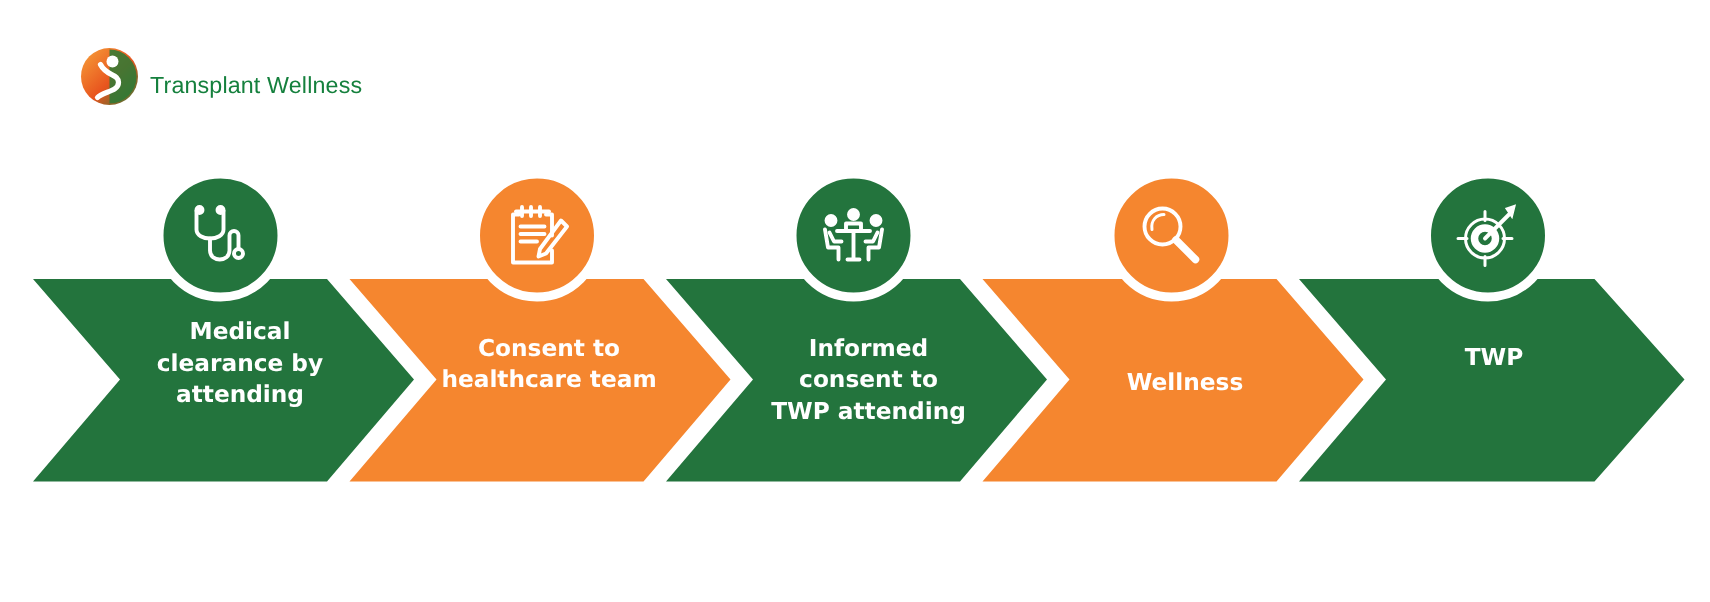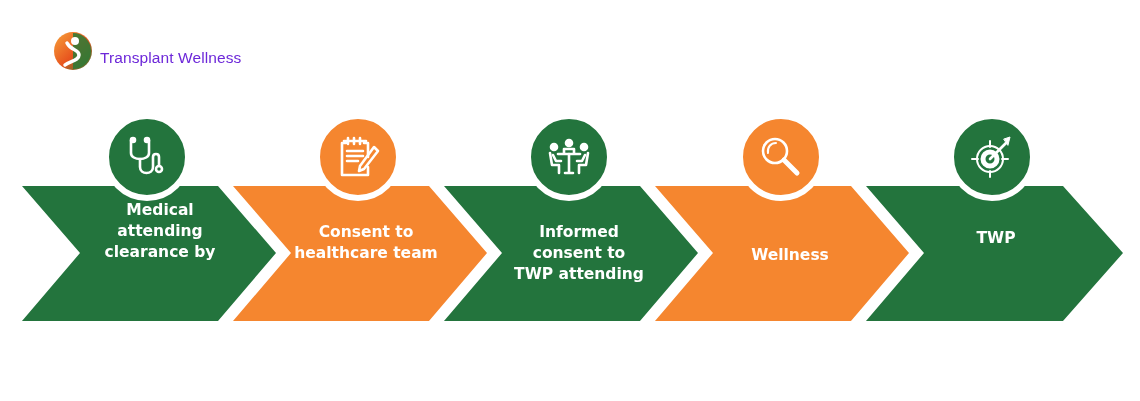--- a/index.html
+++ b/index.html
@@ -1,19 +1,19 @@
 <!DOCTYPE html>
 <html><head>
 <meta charset="utf-8">
 <style>
   html, body { margin:0; padding:0; background:#ffffff; }
   body { width:1140px; height:401px; position:relative; overflow:hidden; font-family:"DejaVu Sans", sans-serif; }
   .logo { position:absolute; left:53px; top:31px; display:flex; align-items:center; }
   .logo-mark { width:40px; height:40px; }
-  .logo-text { margin-left:7px; font-family:"Liberation Sans", sans-serif; font-size:15.5px; color:#6d28d9; letter-spacing:0.1px; margin-top:14px; }
+  .logo-text { margin-left:7px; font-family:"Liberation Sans", sans-serif; font-size:15.5px; color:#15803d; letter-spacing:0.1px; margin-top:14px; }
   .flow { position:absolute; left:0; top:0; width:1140px; height:401px; }
   .step-label { position:absolute; color:#ffffff; font-weight:bold; font-size:15.5px; line-height:21px; text-align:center; font-family:"DejaVu Sans", sans-serif; }
   .icon-circle { position:absolute; width:76px; height:76px; border-radius:50%; border:6px solid #ffffff; display:flex; align-items:center; justify-content:center; }
   .icon-circle svg { width:48px; height:48px; }
 </style>
 </head>
 <body>
 
 <div class="logo">
   <svg class="logo-mark" viewBox="0 0 40 40">
@@ -83,24 +83,24 @@
 <div class="icon-circle" style="left:948px; top:113px; background:#23743d;">
   <svg viewBox="0 0 48 48" fill="none" stroke="#ffffff" stroke-linecap="round">
     <circle cx="22" cy="26" r="13" stroke-width="2"></circle>
     <circle cx="22" cy="26" r="7" stroke-width="5"></circle>
     <path d="M22 8 L22 14 M22 38 L22 44 M4 26 L10 26 M34 26 L40 26" stroke-width="2"></path>
     <path d="M22 26 L38 10" stroke-width="2.6"></path>
     <path d="M36 6 L42 4 L40 12 Z" fill="#ffffff" stroke-width="1"></path>
   </svg>
 </div>
 
-<div class="step-label" style="left:80px; top:200px; width:160px;">
+<div class="step-label" style="left:80px; top:211px; width:160px;">
   <div>Medical</div>
+  <div>clearance by</div>
   <div>attending</div>
-  <div>clearance by</div>
 </div>
 <div class="step-label" style="left:281px; top:222px; width:170px;">
   <div>Consent to</div>
   <div>healthcare team</div>
 </div>
 <div class="step-label" style="left:494px; top:222px; width:170px;">
   <div>Informed</div>
   <div>consent to</div>
   <div>TWP attending</div>
 </div>

